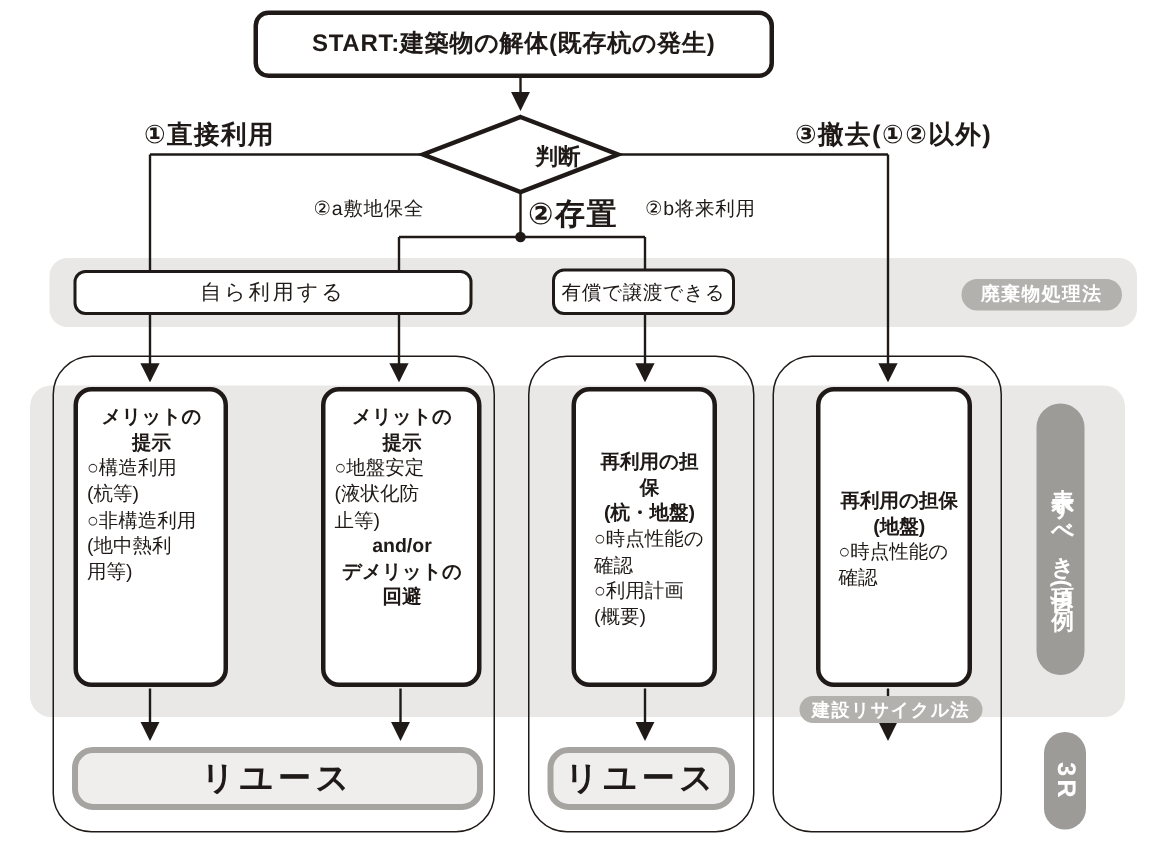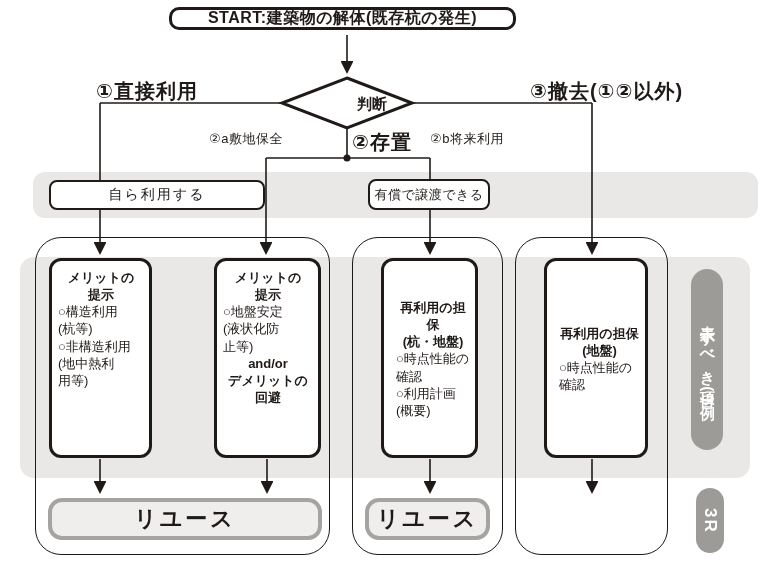--- a/index.html
+++ b/index.html
@@ -6,21 +6,21 @@
   .canvas{position:relative;width:777px;height:573px;background:#fff;overflow:hidden;
           font-family:"Liberation Sans","DejaVu Sans",sans-serif;color:#1f1a17;}
   .abs{position:absolute;box-sizing:border-box;}
   .z1{z-index:1}.z2{z-index:2}.z3{z-index:3}.z4{z-index:4}
   .gray-panel{background:#e9e8e6;border-radius:12px;}
   .container{border:1.6px solid #1f1a17;border-radius:26px;background:transparent;}
   .startbox{border:3px solid #1f1a17;border-radius:10px;background:#fff;
             display:flex;align-items:center;justify-content:center;
             font-weight:bold;font-size:16px;letter-spacing:.5px;}
   .dec-label{font-weight:bold;font-size:15px;text-align:right;}
-  .branch{font-weight:bold;font-size:20px;letter-spacing:1px;}
+  .branch{font-weight:bold;font-size:17px;letter-spacing:1px;}
   .branch-big{font-weight:bold;font-size:20px;letter-spacing:1px;}
   .smalllab{font-size:13px;letter-spacing:.5px;}
   .bandbox{border:2.5px solid #1f1a17;border-radius:8px;background:#fff;
            display:flex;align-items:center;justify-content:center;font-size:14px;letter-spacing:2px;}
   .wastebox{background:#1f1a17;color:#fff;border-radius:7px;display:flex;align-items:center;
             justify-content:center;font-weight:bold;font-size:14px;letter-spacing:1px;}
   .pill{background:#b2b1ae;color:#fff;border-radius:11px;display:flex;align-items:center;
         justify-content:center;font-weight:bold;font-size:12.5px;letter-spacing:1px;}
   .card{border:3px solid #1f1a17;border-radius:12px;background:#fff;display:flex;
         flex-direction:column;padding:8px 5px 6px 6px;font-size:13px;line-height:1.32;}
@@ -67,36 +67,39 @@
     <line class="ln" x1="100" y1="459" x2="100" y2="492" marker-end="url(#arr)"></line>
     <line class="ln" x1="267" y1="459" x2="267" y2="492" marker-end="url(#arr)"></line>
     <line class="ln" x1="430" y1="459" x2="430" y2="492" marker-end="url(#arr)"></line>
     <line class="ln" x1="592" y1="459" x2="592" y2="492" marker-end="url(#arr)"></line>
   </svg>
 
   <div class="abs container z3" style="left:35px;top:237px;width:295px;height:318px;"></div>
   <div class="abs container z3" style="left:352px;top:237px;width:151px;height:318px;"></div>
   <div class="abs container z3" style="left:515px;top:237px;width:153px;height:318px;"></div>
 
-  <div class="abs startbox z4" style="left:169px;top:7px;width:347px;height:23px;">
+  <div class="abs startbox z4" style="left:169px;top:7px;width:347px;height:45px;">
     <span>START:建築物の解体(既存杭の発生)</span>
   </div>
   <div class="abs dec-label z4" style="left:307px;top:95px;width:80px;">判断</div>
 
   <div class="abs branch z4" style="left:96px;top:78px;">①直接利用</div>
   <div class="abs branch z4" style="left:530px;top:78px;">③撤去(①②以外)</div>
   <div class="abs branch-big z4" style="left:352px;top:129px;">②存置</div>
   <div class="abs smalllab z4" style="left:209px;top:130px;">②a敷地保全</div>
   <div class="abs smalllab z4" style="left:430px;top:130px;">②b将来利用</div>
 
-  <div class="abs bandbox z4" style="left:49px;top:180px;width:216px;height:30px;">
+  <div class="abs bandbox z4" style="left:49px;top:180px;width:266px;height:30px;">
     <span>自ら利用する</span>
   </div>
   <div class="abs bandbox z4" style="left:368px;top:179px;width:122px;height:31px;font-size:13px;letter-spacing:.5px;">
     <span>有償で譲渡できる</span>
+  </div>
+  <div class="abs pill z4" style="left:641px;top:186px;width:107px;height:21px;">
+    <span>廃棄物処理法</span>
   </div>
 
   <div class="abs card z4" style="left:49px;top:258px;width:103px;height:200px;">
     <div class="card-title">メリットの
 提示</div>
     <div class="card-body">○構造利用
 (杭等)
 ○非構造利用
 (地中熱利
  用等)</div>
@@ -122,20 +125,23 @@
  (概要)</div>
   </div>
 
   <div class="abs card centered z4" style="left:544px;top:258px;width:104px;height:200px;">
     <div class="card-title">再利用の担保
 (地盤)</div>
     <div class="card-body">○時点性能の
  確認</div>
   </div>
 
+  <div class="abs pill z4" style="left:533px;top:464px;width:122px;height:18px;font-size:12px;">
+    <span>建設リサイクル法</span>
+  </div>
 
   <div class="abs outcome z4" style="left:48px;top:498px;width:274px;height:42px;">
     <span>リユース</span>
   </div>
   <div class="abs outcome z4" style="left:365px;top:498px;width:125px;height:42px;">
     <span>リユース</span>
   </div>
 
   <div class="abs vpill z4" style="left:691px;top:269px;width:32px;height:181px;">
     <span>表示すべき項目(例)</span>

